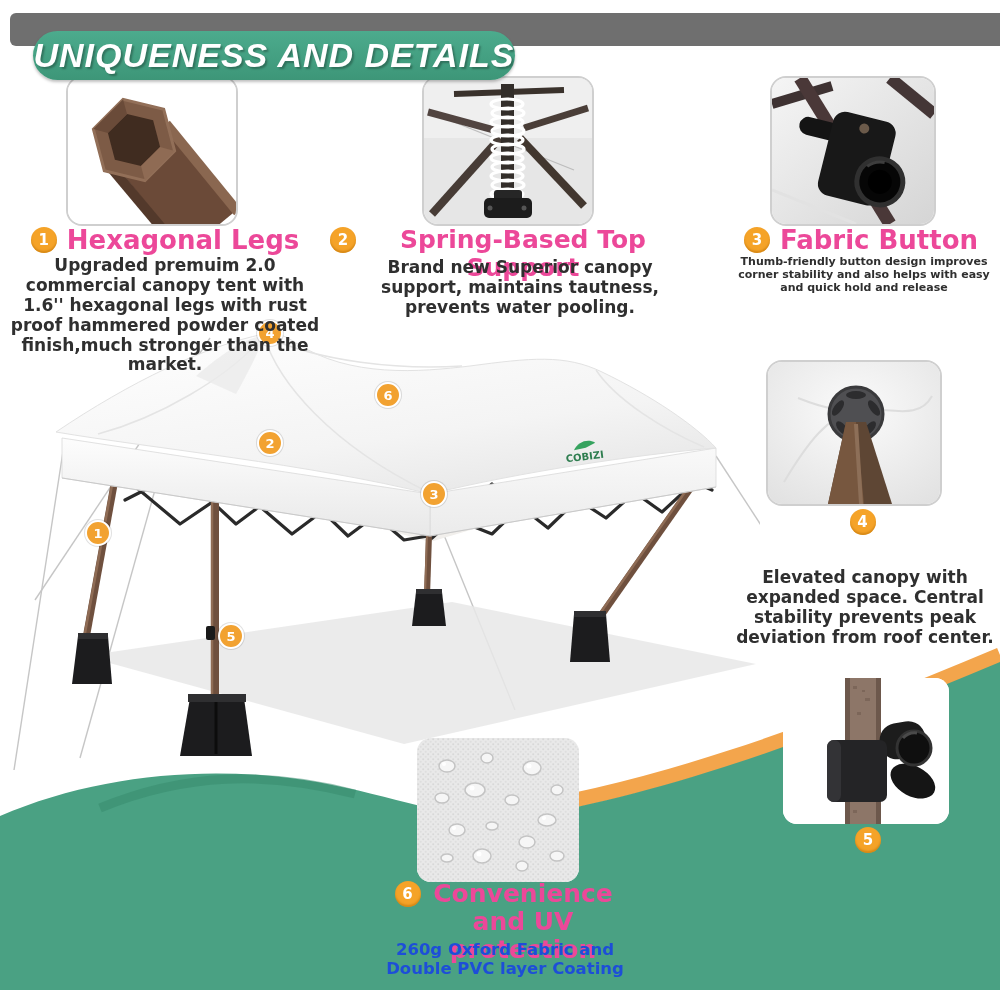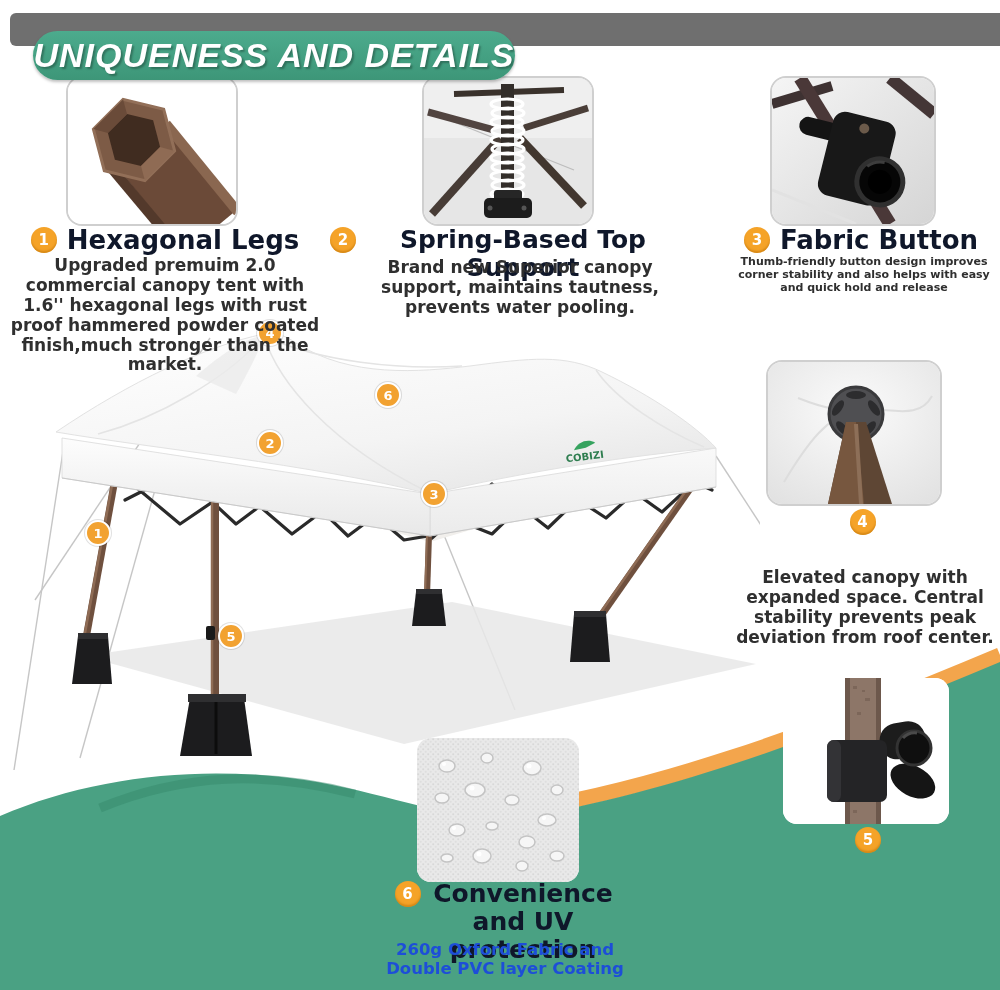--- a/index.html
+++ b/index.html
@@ -18,21 +18,21 @@
   
   #tent{position:absolute;left:0;top:300px;width:760px;height:490px;z-index:2;}
   .tmark{position:absolute;width:22px;height:22px;border-radius:50%;background:#f2a231;
          border:2px solid #fff;box-shadow:0 0 0 1px rgba(0,0,0,.12);color:#fff;font-weight:bold;
          font-size:13px;display:flex;align-items:center;justify-content:center;z-index:3;}
   
   .photo{position:absolute;background:#fff;border:2px solid #cfcfcf;border-radius:16px;
          overflow:hidden;z-index:3;}
   .photo.noborder{border:none;border-radius:14px;}
   .fhead{position:absolute;display:flex;align-items:flex-start;justify-content:center;gap:10px;z-index:3;}
-  .fhead .txt{font-weight:bold;color:#0f172a;font-size:25px;line-height:1.12;text-align:center;}
+  .fhead .txt{font-weight:bold;color:#ec4899;font-size:25px;line-height:1.12;text-align:center;}
   .fnum{flex:0 0 auto;width:26px;height:26px;border-radius:50%;background:#f5a328;color:#fff;
         font-weight:bold;font-size:15px;display:flex;align-items:center;justify-content:center;
         box-shadow:inset 0 -2px 2px rgba(185,110,0,.5);margin-top:1px;}
   .fbody{position:absolute;color:#2f2f2f;text-align:center;z-index:3;line-height:1.17;font-weight:bold;}
 </style>
 </head>
 <body>
 
 <div id="canvas">
 

